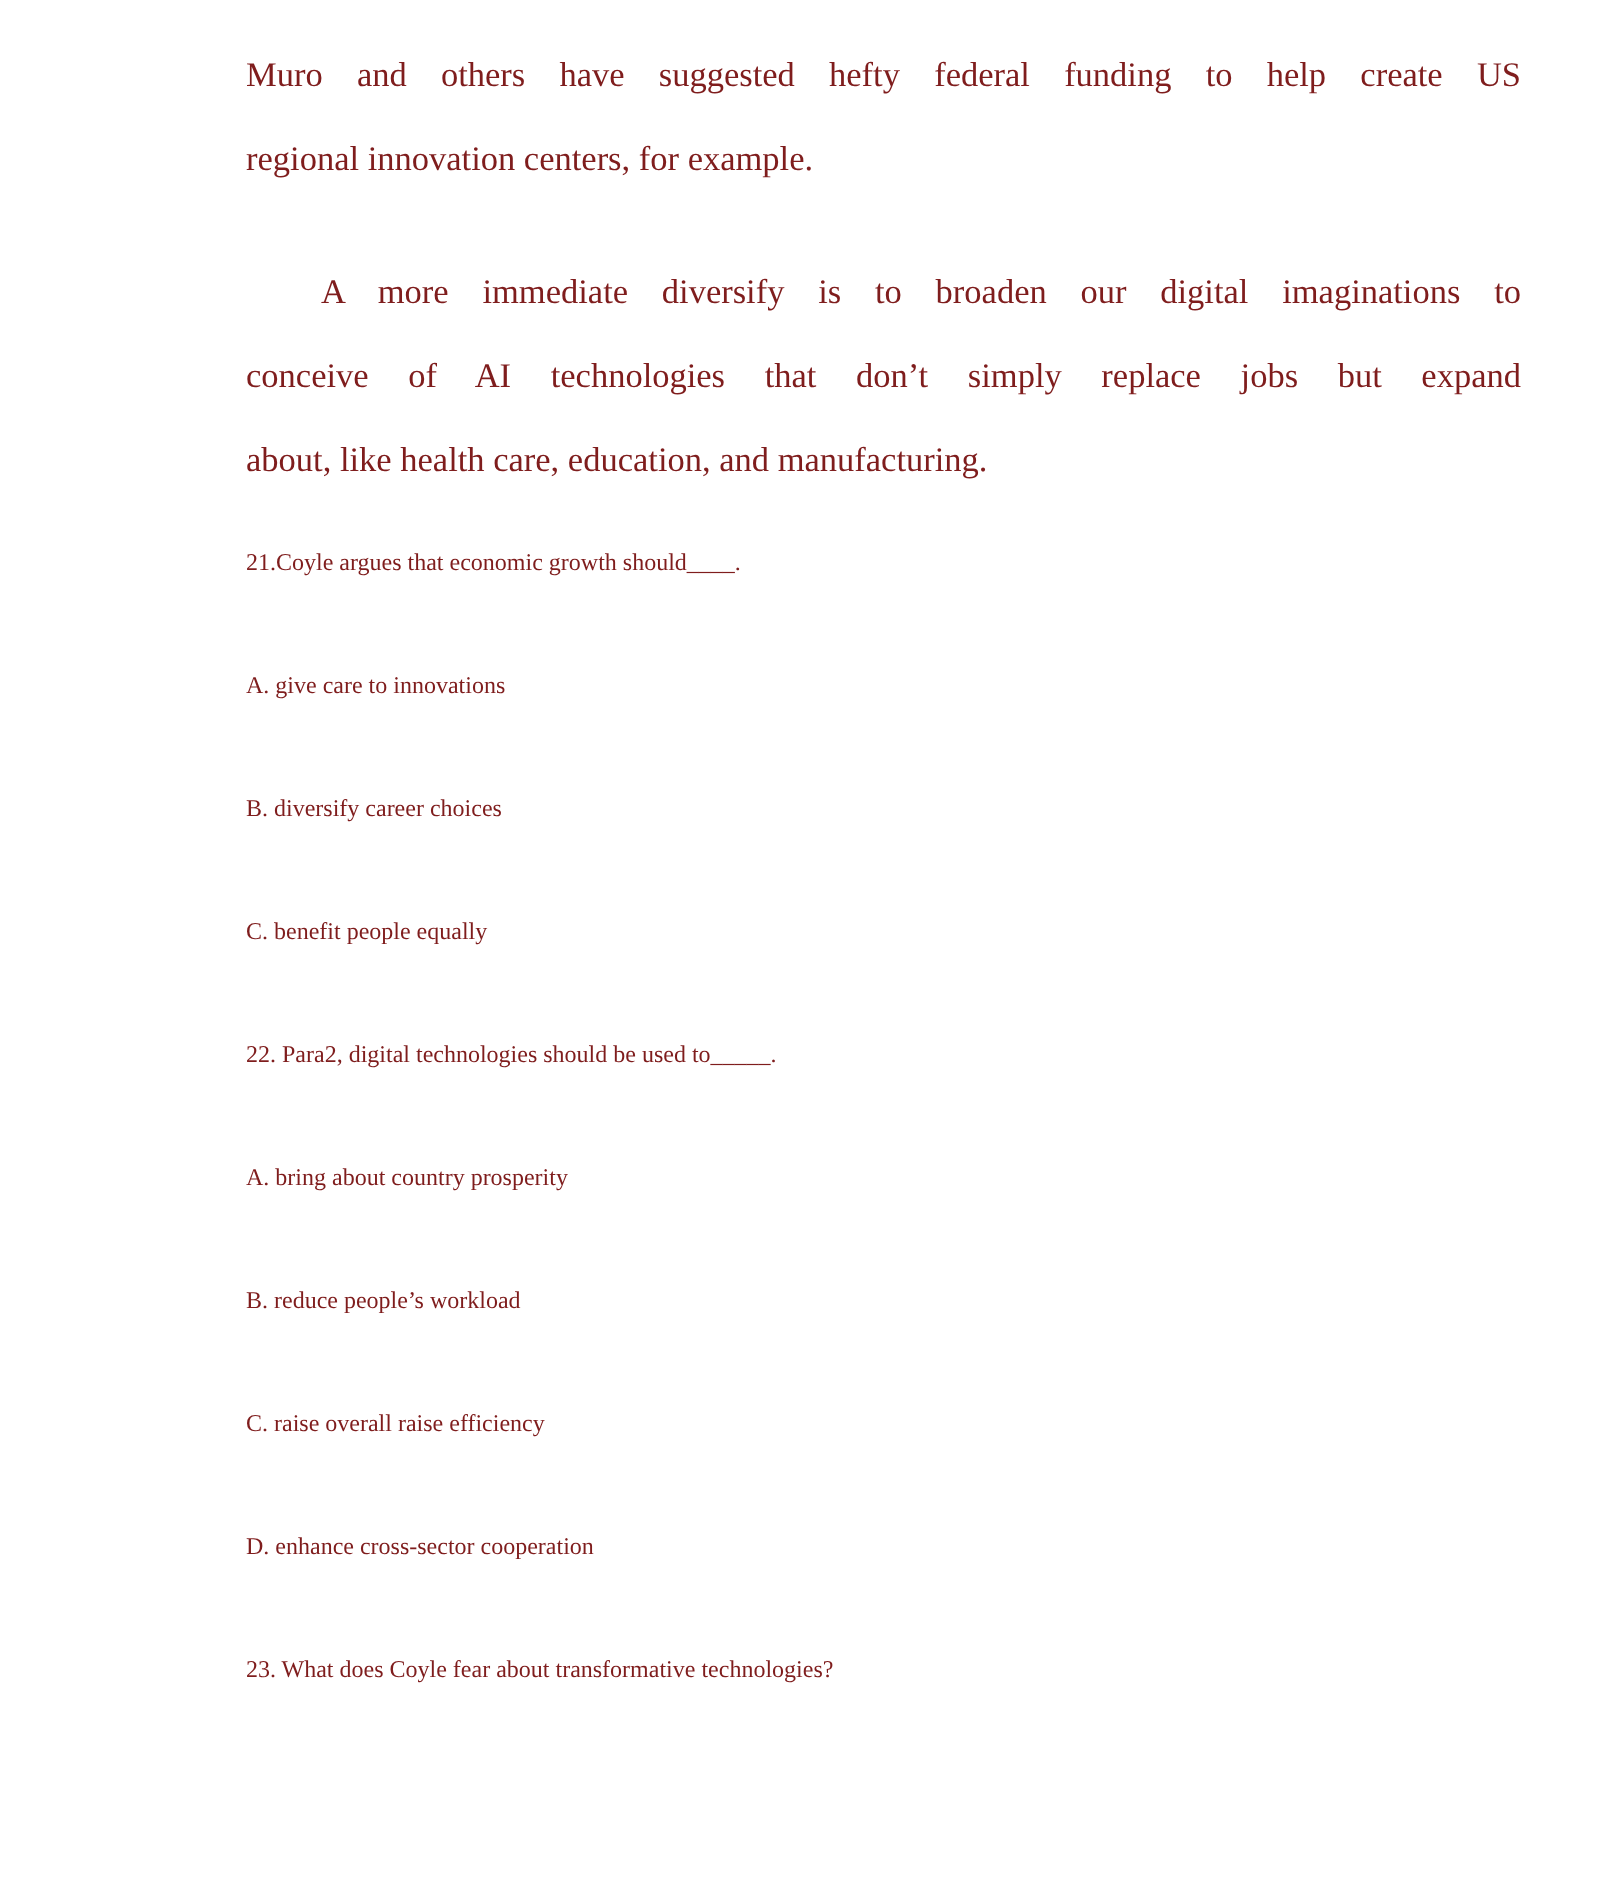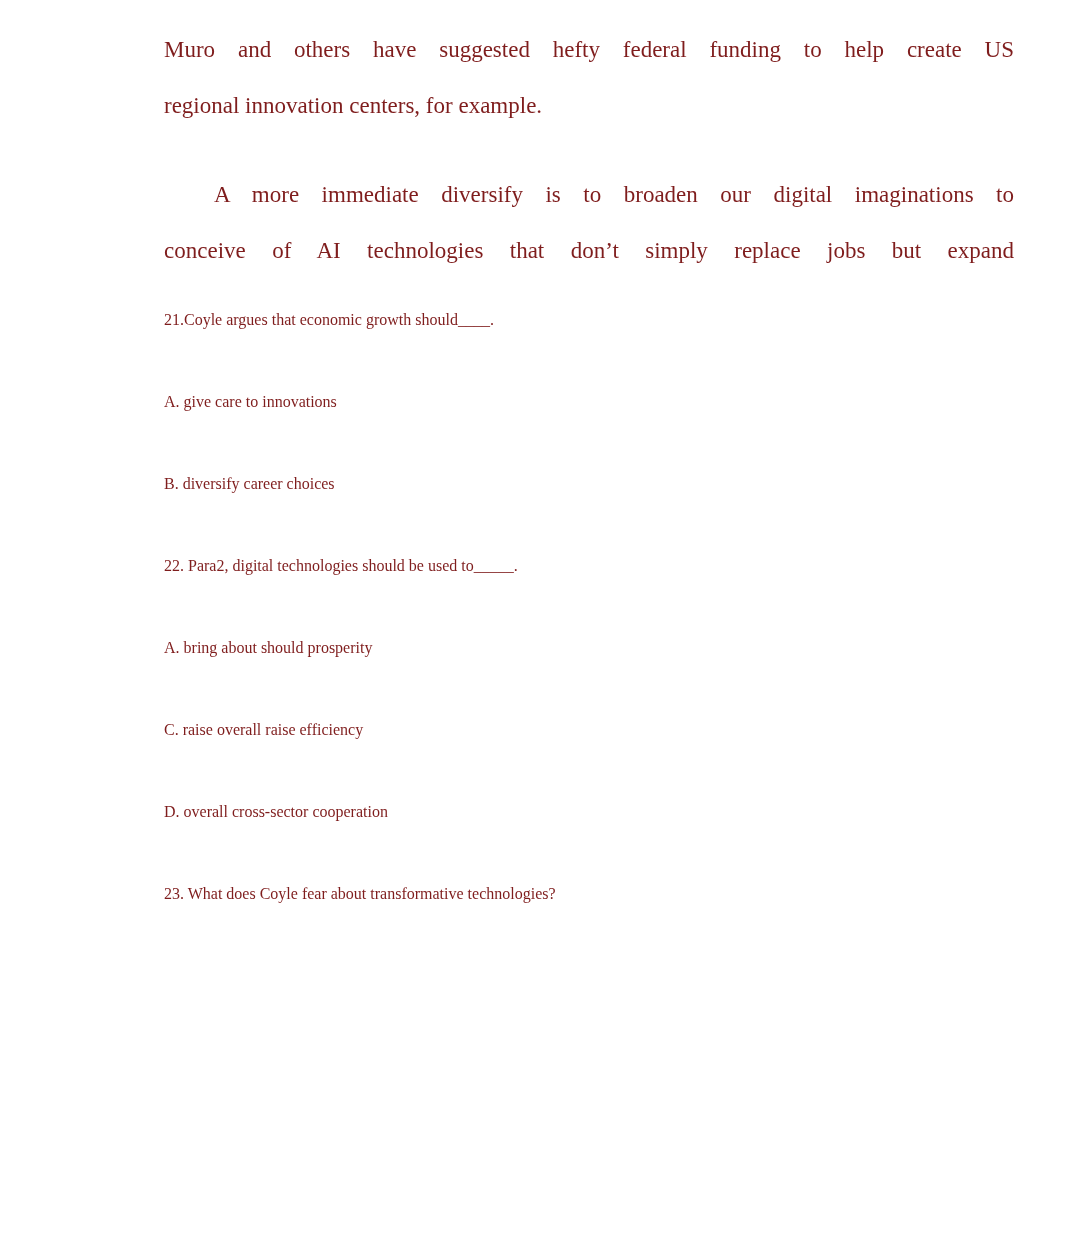--- a/index.html
+++ b/index.html
@@ -58,30 +58,33 @@
 <div class="page">
 
   <div class="para para-1">
     <span class="pline just">Muro and others have suggested hefty federal funding to help create US</span>
     <span class="pline">regional innovation centers, for example.</span>
   </div>
 
   <div class="para para-2">
     <span class="pline just indent">A more immediate diversify is to broaden our digital imaginations to</span>
     <span class="pline just">conceive of AI technologies that don’t simply replace jobs but expand</span>
+    <span class="pline">about, like health care, education, and manufacturing.</span>
   </div>
 
   <div class="qline">21.Coyle argues that economic growth should____.</div>
   <div class="qline">A. give care to innovations</div>
   <div class="qline">B. diversify career choices</div>
+  <div class="qline">C. benefit people equally</div>
 
   <div class="qline">22. Para2, digital technologies should be used to_____.</div>
-  <div class="qline">A. bring about should prosperity</div>
+  <div class="qline">A. bring about country prosperity</div>
+  <div class="qline">B. reduce people’s workload</div>
   <div class="qline">C. raise overall raise efficiency</div>
-  <div class="qline">D. overall cross-sector cooperation</div>
+  <div class="qline">D. enhance cross-sector cooperation</div>
 
   <div class="qline">23. What does Coyle fear about transformative technologies?</div>
 
   <div class="clip-artifact clip-a"></div>
   <div class="clip-artifact clip-b"></div>
   <div class="clip-artifact clip-c"></div>
 
 </div>
 
 </body></html>

